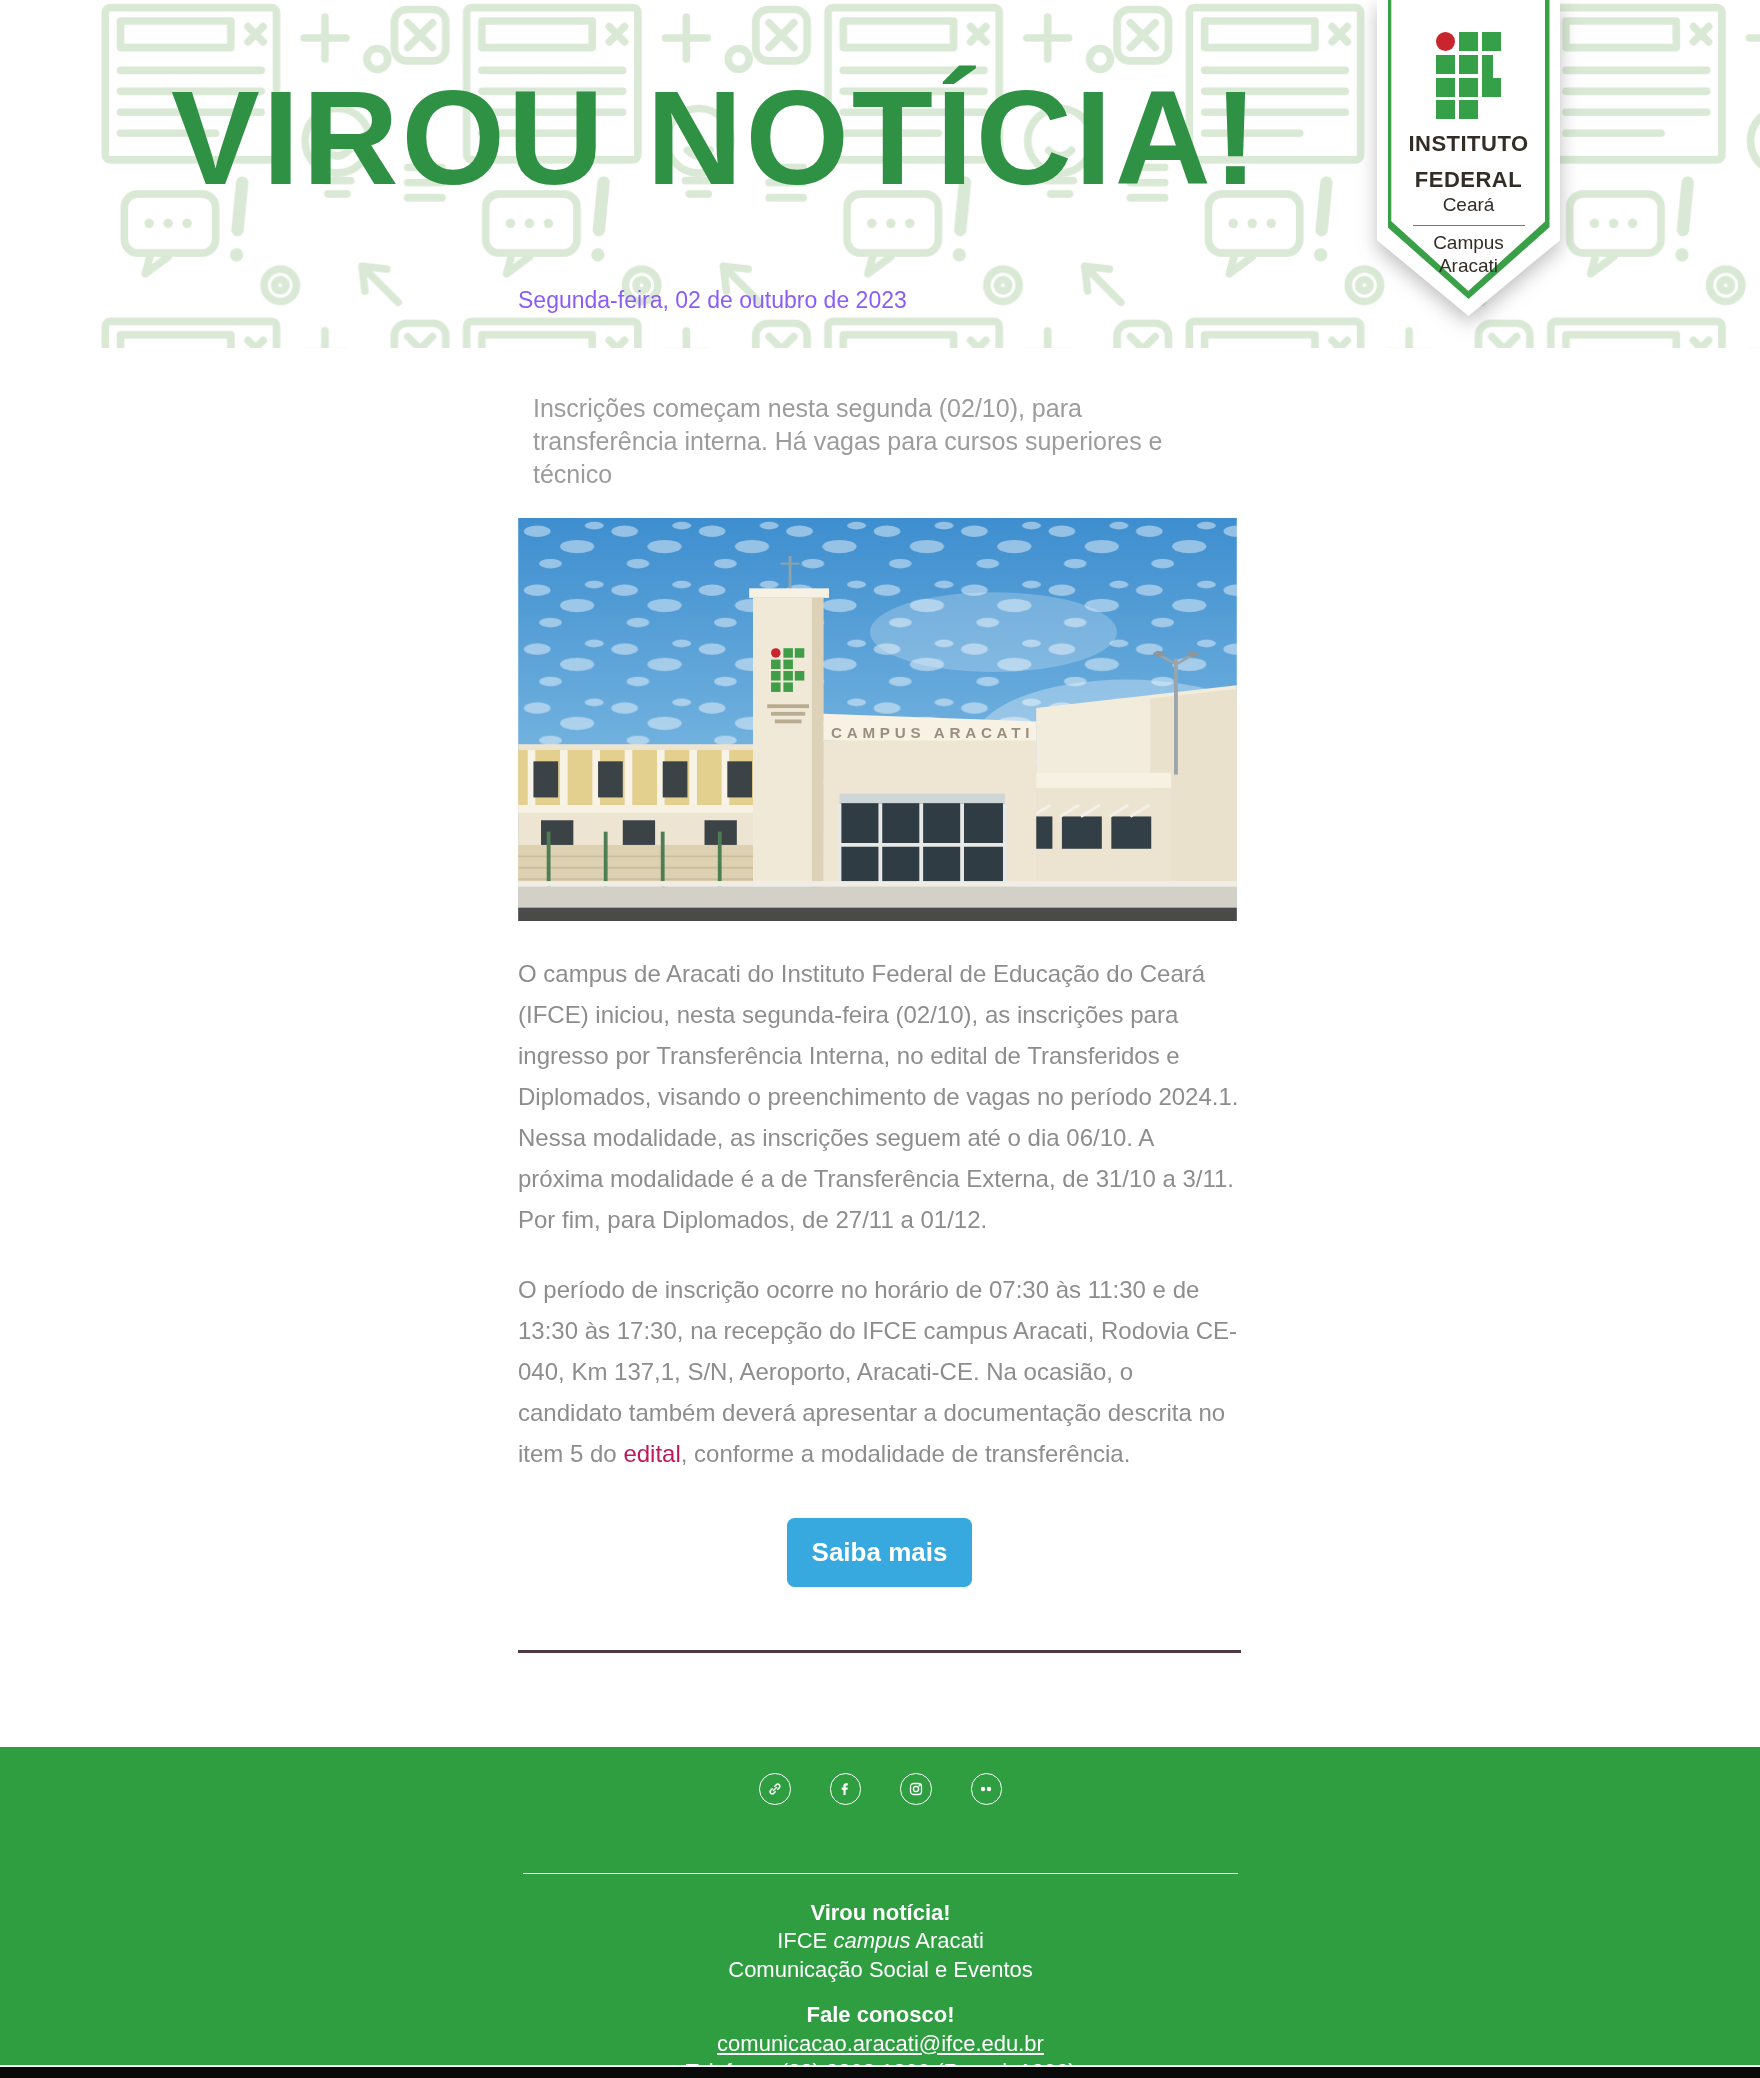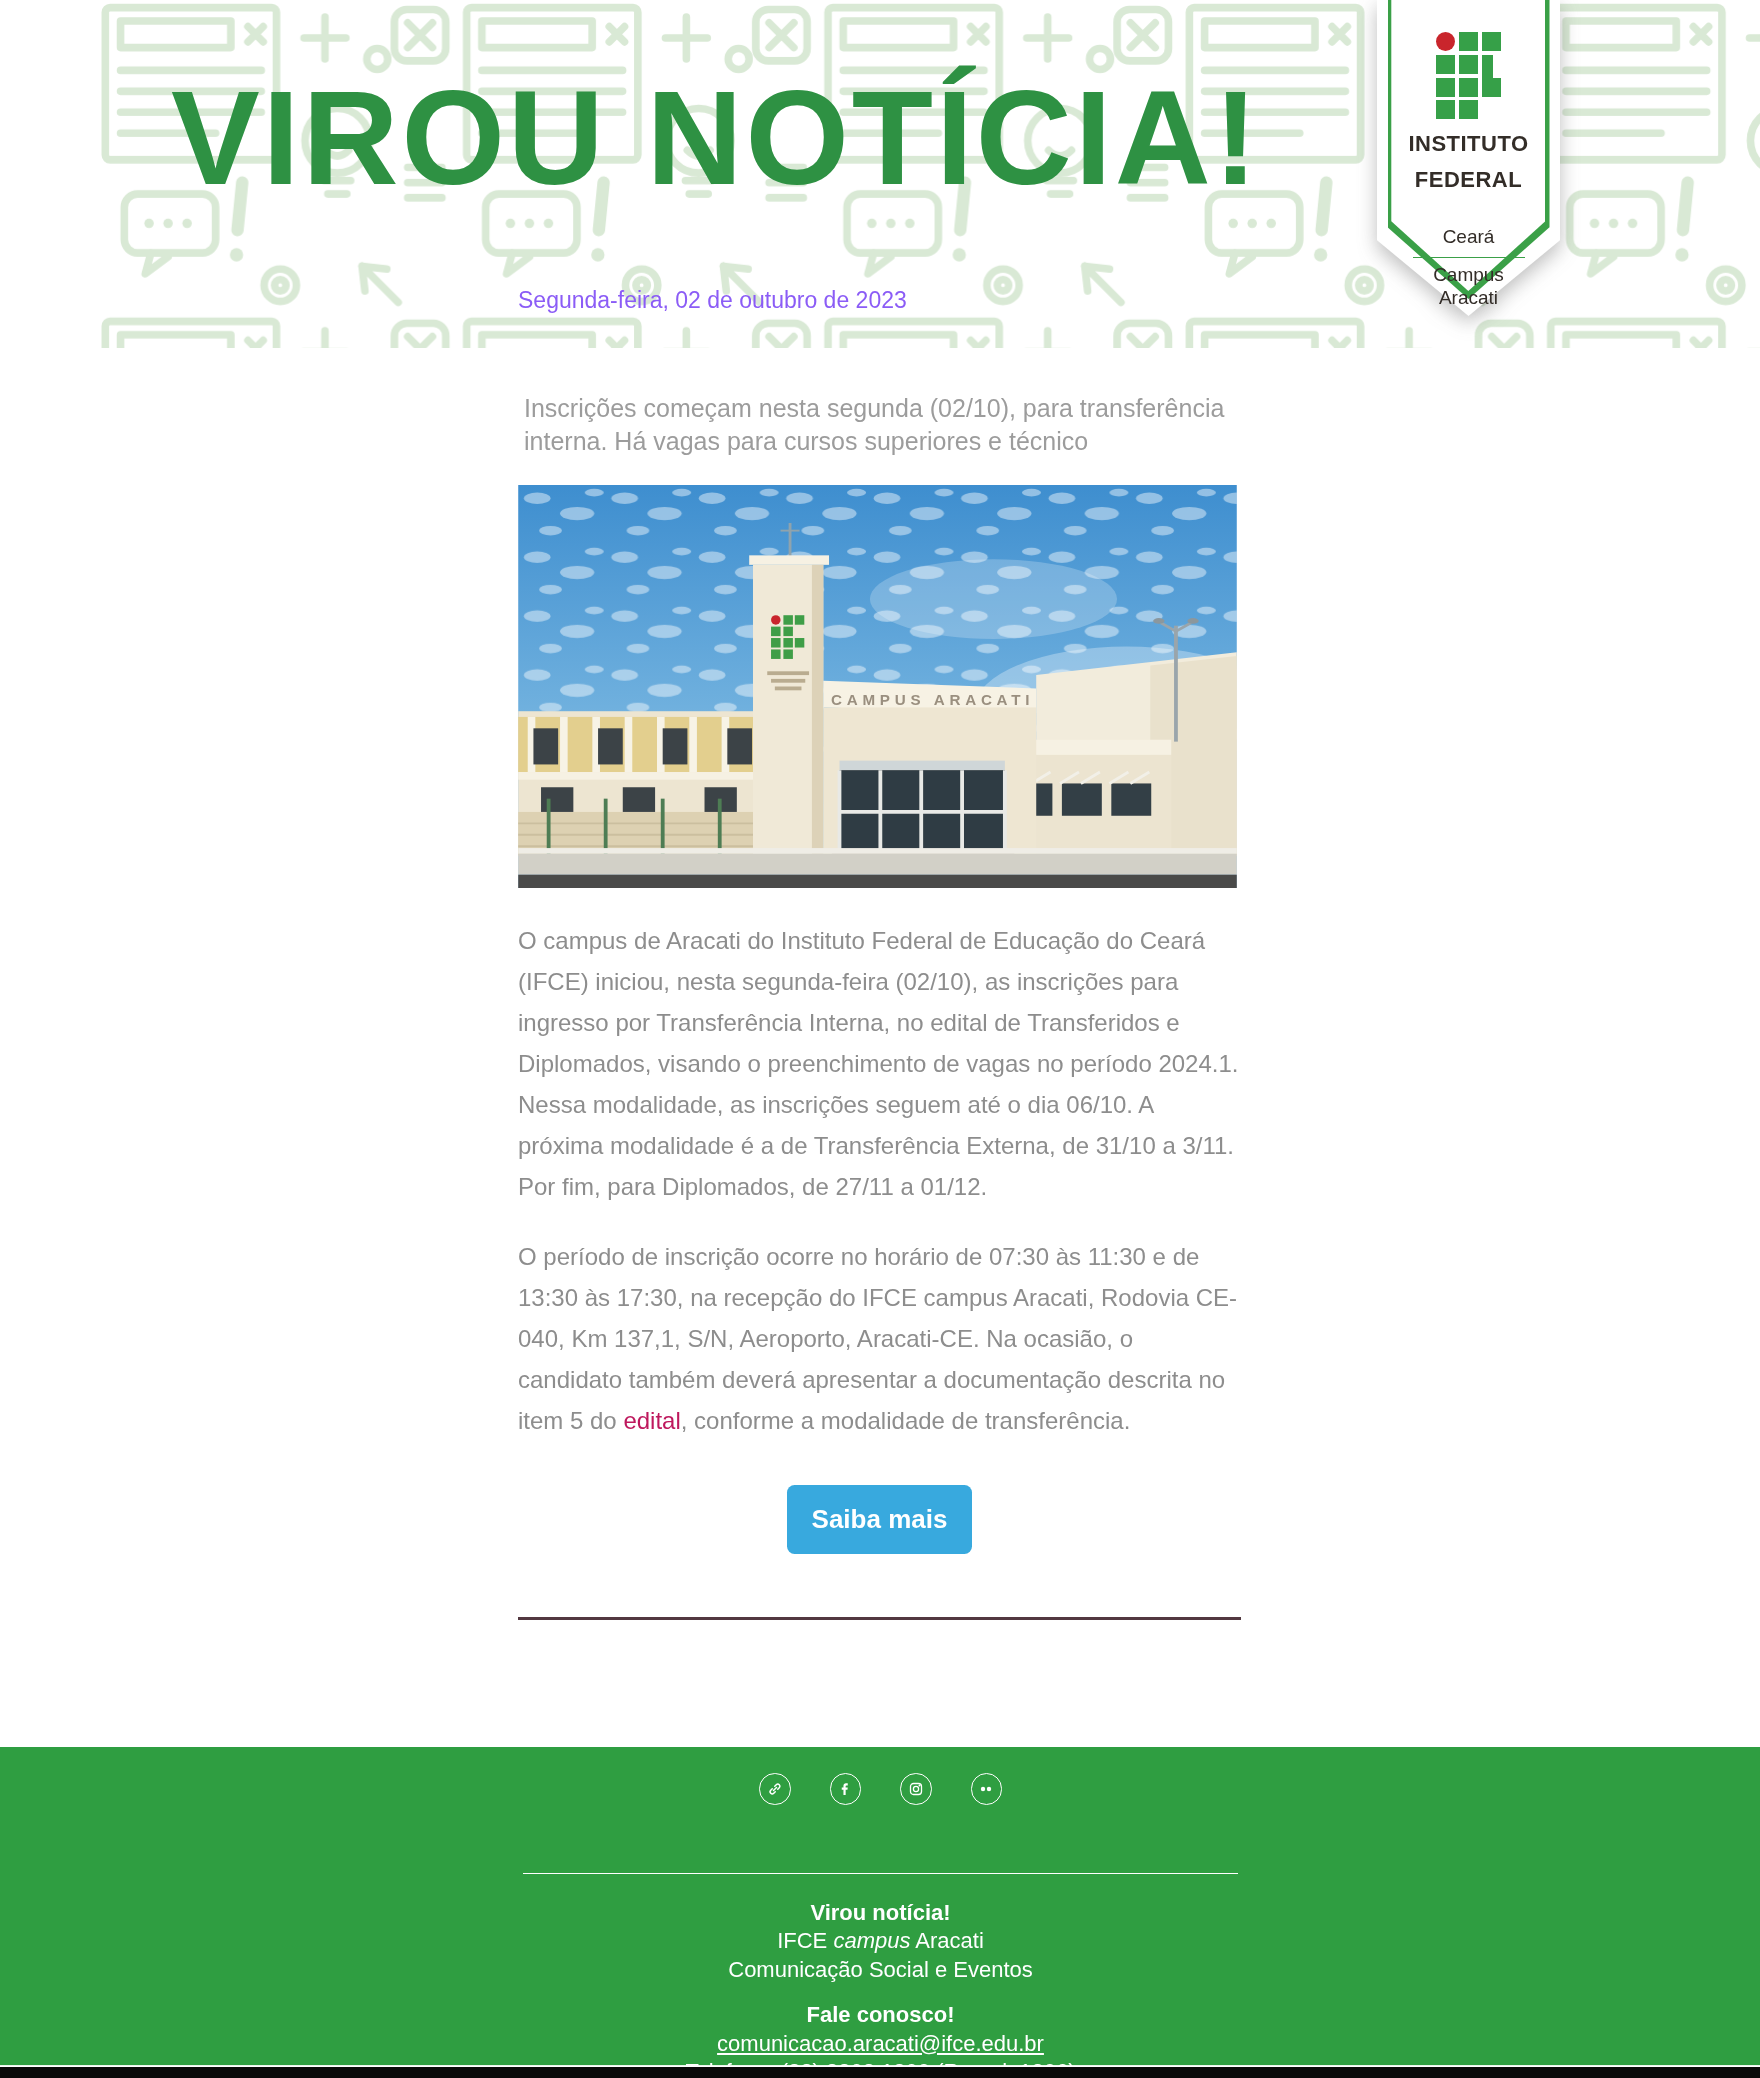--- a/index.html
+++ b/index.html
@@ -28,28 +28,28 @@
                clip-path:polygon(0% 0%,100% 0%,100% 76%,50% 100%,0% 76%);}
   .badge-content{position:absolute;left:0;top:0;width:183px;text-align:center;}
   .if-logo{position:relative;width:65px;margin:32px auto 0;display:grid;
            grid-template-columns:repeat(3,19px);grid-auto-rows:19px;gap:3.8px;}
   .if-logo .sq{background:#36a048;}
   .if-logo .dot{background:#c9252c;border-radius:50%;}
   .if-logo .empty{background:transparent;}
   .if-stem{position:absolute;left:46px;top:23px;width:10.5px;height:42px;background:#36a048;}
   .b-inst{margin-top:11.4px;font-size:22px;line-height:25px;font-weight:bold;
           letter-spacing:0.5px;color:#332d28;}
-  .b-ceara{font-size:19px;line-height:25px;color:#332d28;margin-top:32px;}
+  .b-ceara{font-size:19px;line-height:25px;color:#332d28;}
   .b-rule{width:112px;border:0;border-top:1.9px solid #3aa047;margin:7.6px auto 5.7px;}
   .b-campus{font-size:19px;line-height:23px;color:#332d28;}
 
   
   .content{position:absolute;left:518px;top:392px;width:723px;}
   .article-title{margin:0 0 23px;font-size:49px;line-height:72px;font-weight:bold;color:#1c1c1a;}
-  .article-lede{margin:0 6px 27px;font-size:25px;line-height:33px;color:#9c9c9c;}
+  .article-lede{margin:0 15px 27px;font-size:25px;line-height:33px;color:#9c9c9c;}
   .photo{display:block;width:719px;height:403px;margin:3.8px 0 32px;}
   .article-p{margin:0 0 28.5px;font-size:24px;line-height:41px;color:#8d8d8d;}
   .inline-link{color:#be185d;cursor:pointer;}
   .cta-row{text-align:center;margin-top:44px;}
   .cta-button{display:inline-block;min-width:152px;padding:19px 25px;background:#38a9de;
               border:none;border-radius:7.6px;color:#ffffff;font-size:26px;font-weight:bold;
               font-family:"Liberation Sans", sans-serif;cursor:pointer;}
   .article-divider{margin:63px 0 0;border:0;border-top:3.8px solid #523840;}
 
   

